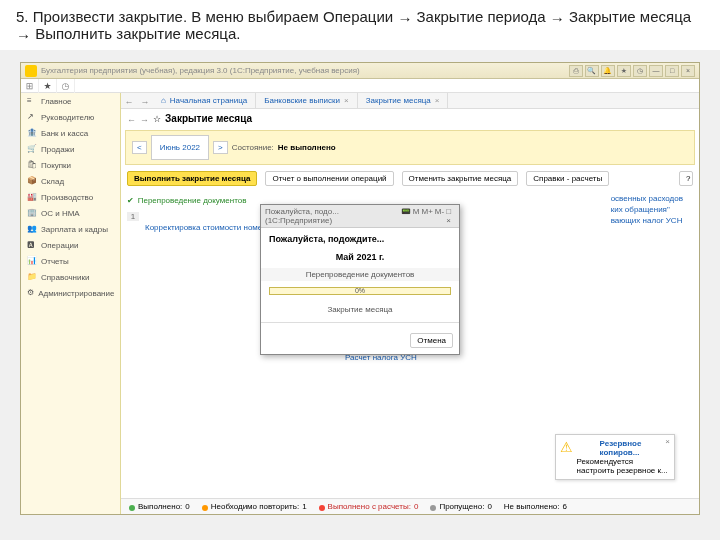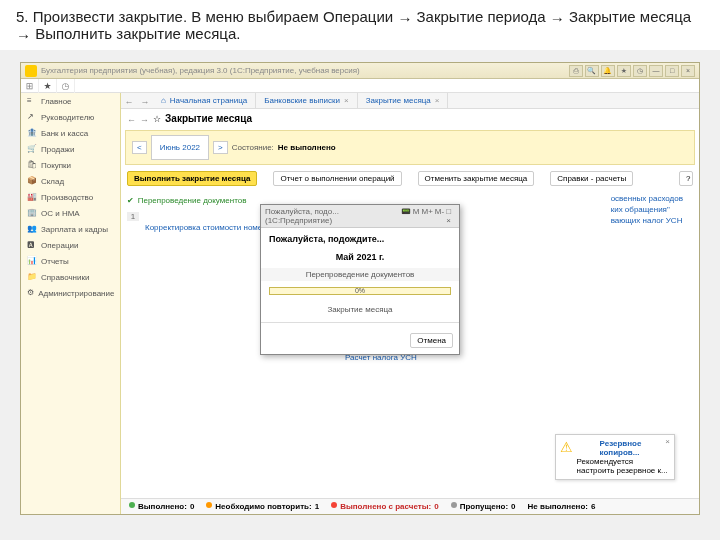--- a/index.html
+++ b/index.html
@@ -24,34 +24,34 @@
   .tab .close { color: #999; font-size: 8px; }
   .tab-nav { width: 16px; display: flex; align-items: center; justify-content: center; color: #888; }
   .page-header { display: flex; align-items: center; padding: 4px 6px; gap: 4px; }
   .page-header .back { color: #888; }
   .page-header .title { font-weight: bold; font-size: 10px; }
   .period-bar { background: #fff7cc; padding: 4px 6px; display: flex; align-items: center; gap: 4px; border: 1px solid #e8dc9a; margin: 2px 4px; }
   .period-btn { background: #fff; border: 1px solid #ccc; padding: 1px 4px; color: #1a5fb4; font-size: 8px; }
   .period-field { background: #fff; border: 1px solid #ccc; padding: 7px 8px; font-size: 8px; color: #1a5fb4; }
   .state-lbl { font-size: 8px; color: #555; }
   .state-val { font-size: 8px; font-weight: bold; }
-  .action-bar { display: flex; gap: 16px; padding: 4px 6px; align-items: center; }
+  .action-bar { display: flex; gap: 8px; padding: 4px 6px; align-items: center; }
   .btn { background: #fff; border: 1px solid #ccc; padding: 2px 6px; font-size: 8px; border-radius: 2px; cursor: pointer; }
   .btn.primary { background: #ffe04d; border-color: #d4b820; font-weight: bold; }
   .btn.help { margin-left: auto; width: 14px; text-align: center; }
   .ops-area { padding: 4px 6px; position: relative; }
   .op-link { color: #2a8a2a; font-size: 8px; display: flex; align-items: center; gap: 4px; padding: 2px 0; }
   .op-link .chk { color: #2a8a2a; }
   .op-section { margin-top: 4px; }
   .op-num { display: inline-block; background: #eee; width: 12px; text-align: center; color: #666; font-size: 8px; }
   .op-item { color: #1a5fb4; font-size: 8px; padding: 2px 0 2px 18px; }
   .right-col { position: absolute; right: 16px; top: 100px; font-size: 8px; color: #1a5fb4; }
   .right-col div { padding: 1px 0; }
   .statusbar { position: absolute; bottom: 0; left: 100px; right: 0; height: 16px; background: #f8f8f8; border-top: 1px solid #ddd; display: flex; align-items: center; padding: 0 8px; gap: 12px; font-size: 8px; }
-  .st { display: flex; align-items: flex-start; gap: 3px; font-weight: bold; }
+  .st { display: flex; align-items: flex-end; gap: 3px; }
   .st-dot { width: 6px; height: 6px; border-radius: 50%; }
   .green { background: #4caf50; } .orange { background: #ff9800; } .red { background: #f44336; } .gray { background: #999; }
 
   .dialog { position: absolute; left: 260px; top: 204px; width: 200px; background: #fff; border: 1px solid #888; box-shadow: 2px 2px 6px rgba(0,0,0,0.3); z-index: 50; }
   .dlg-title { background: #e8e8e8; padding: 2px 4px; font-size: 8px; color: #666; display: flex; justify-content: space-between; border-bottom: 1px solid #ccc; }
   .dlg-title-r { display: flex; gap: 2px; }
   .dlg-body { padding: 4px 8px; }
   .dlg-head { font-weight: bold; font-size: 9px; padding: 2px 0 4px; }
   .dlg-month { text-align: center; font-weight: bold; font-size: 9px; padding: 4px 0; }
   .dlg-step { text-align: center; font-size: 8px; color: #555; padding: 2px 0; background: #f5f5f5; margin: 2px -8px; }

